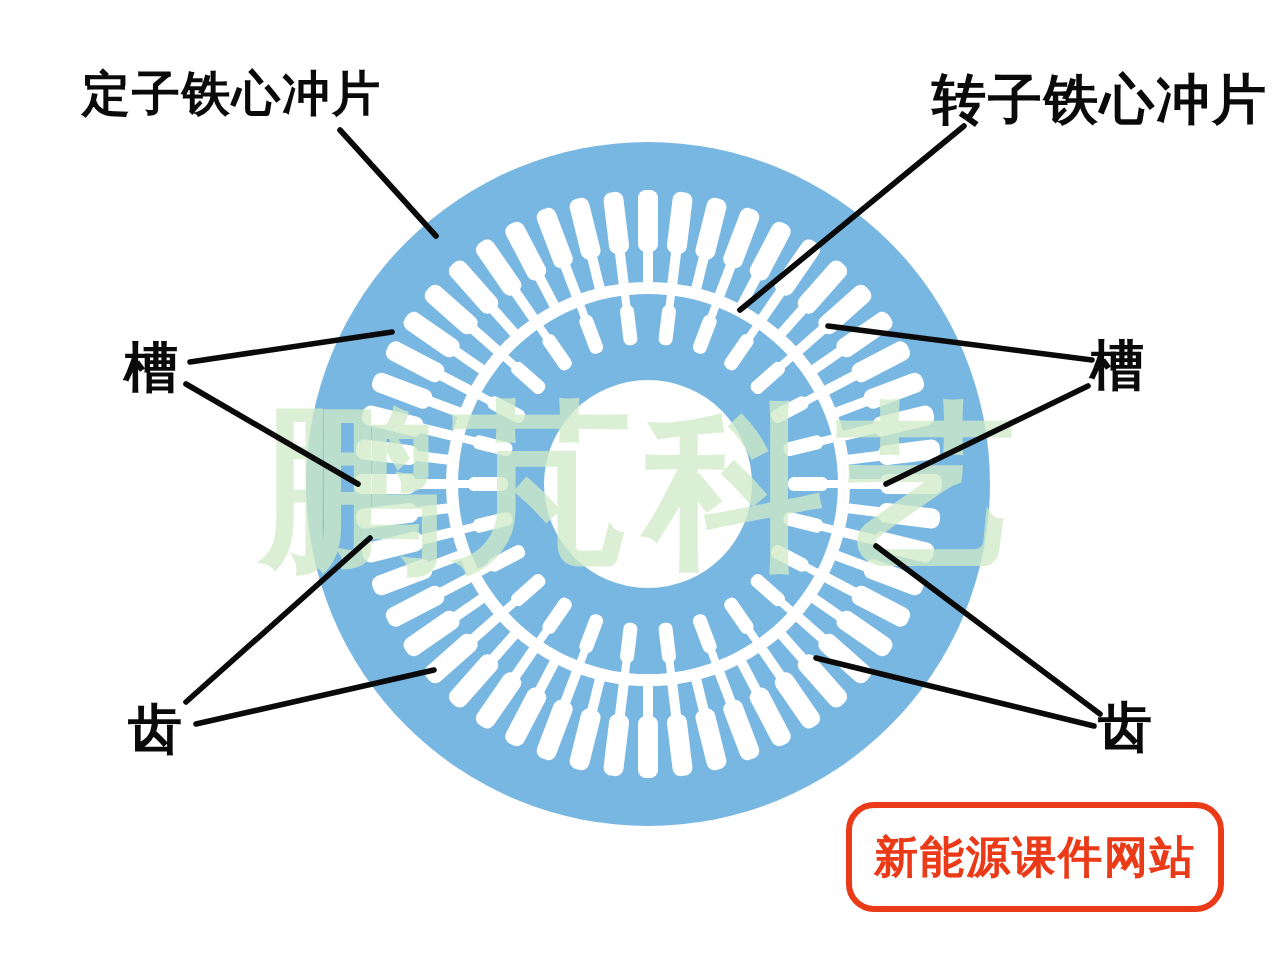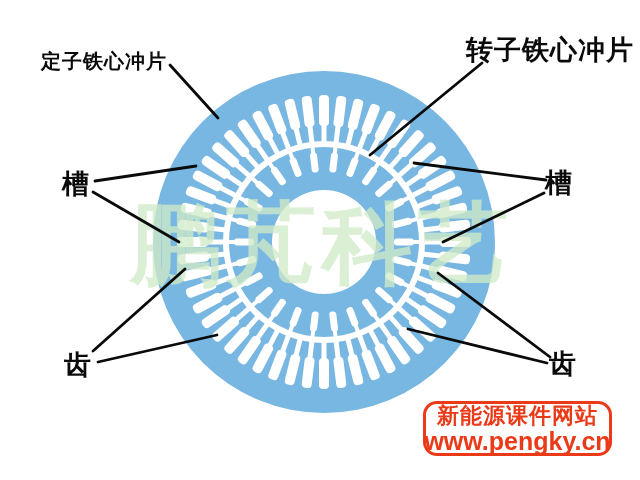--- a/index.html
+++ b/index.html
@@ -17,21 +17,21 @@
   .leader{stroke:var(--line-black);stroke-width:2.8;stroke-linecap:round;}
   #watermark-text{
     font-family:"Liberation Sans","DejaVu Sans",sans-serif;
     font-size:90px;font-weight:bold;letter-spacing:6px;
     fill:var(--watermark-green);fill-opacity:0.78;
   }
   .callout{
     position:absolute;color:var(--line-black);font-weight:600;white-space:nowrap;line-height:1.05;
   }
   .callout.big{font-size:27px;font-weight:700;}
-  #stator-label{left:41px;top:51px;font-size:20px;letter-spacing:1px;}
+  #stator-label{left:41px;top:35px;font-size:24px;letter-spacing:1px;}
   #rotor-label{left:466px;top:36px;font-size:27px;letter-spacing:1px;}
   #slot-label-left{left:62px;top:170px;}
   #slot-label-right{left:545px;top:169px;}
   #tooth-label-left{left:64px;top:351px;}
   #tooth-label-right{left:549px;top:350px;}
   #brand-badge{
     position:absolute;left:423px;top:401px;width:189px;height:55px;
     border:3px solid var(--brand-red);border-radius:14px;box-sizing:border-box;
     display:flex;flex-direction:column;justify-content:center;align-items:center;
     color:var(--brand-red);background:#fff;
@@ -379,16 +379,15 @@
 
   <div class="callout" id="stator-label">定子铁心冲片</div>
   <div class="callout" id="rotor-label">转子铁心冲片</div>
   <div class="callout big" id="slot-label-left">槽</div>
   <div class="callout big" id="slot-label-right">槽</div>
   <div class="callout big" id="tooth-label-left">齿</div>
   <div class="callout big" id="tooth-label-right">齿</div>
 
   <div id="brand-badge">
     <div class="l1">新能源课件网站</div>
-    <div class="l2">www.pengky.cn</div>
   </div>
 
 </div>
 
 </body></html>

